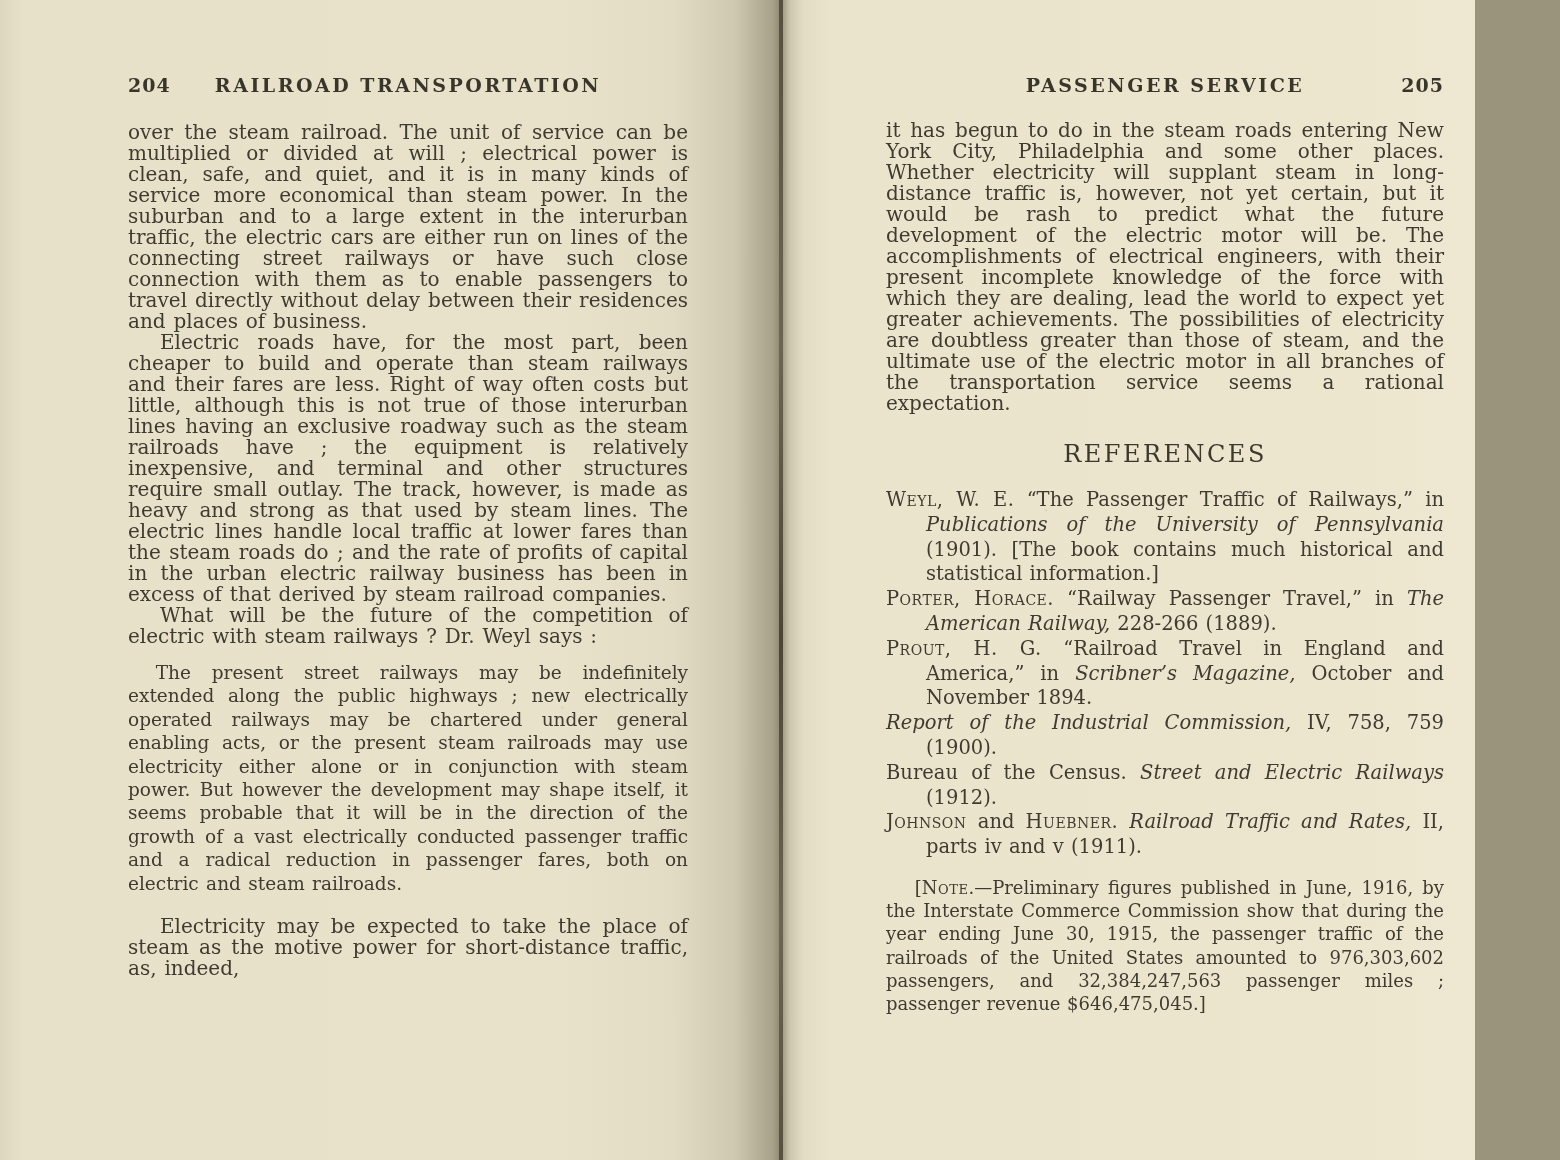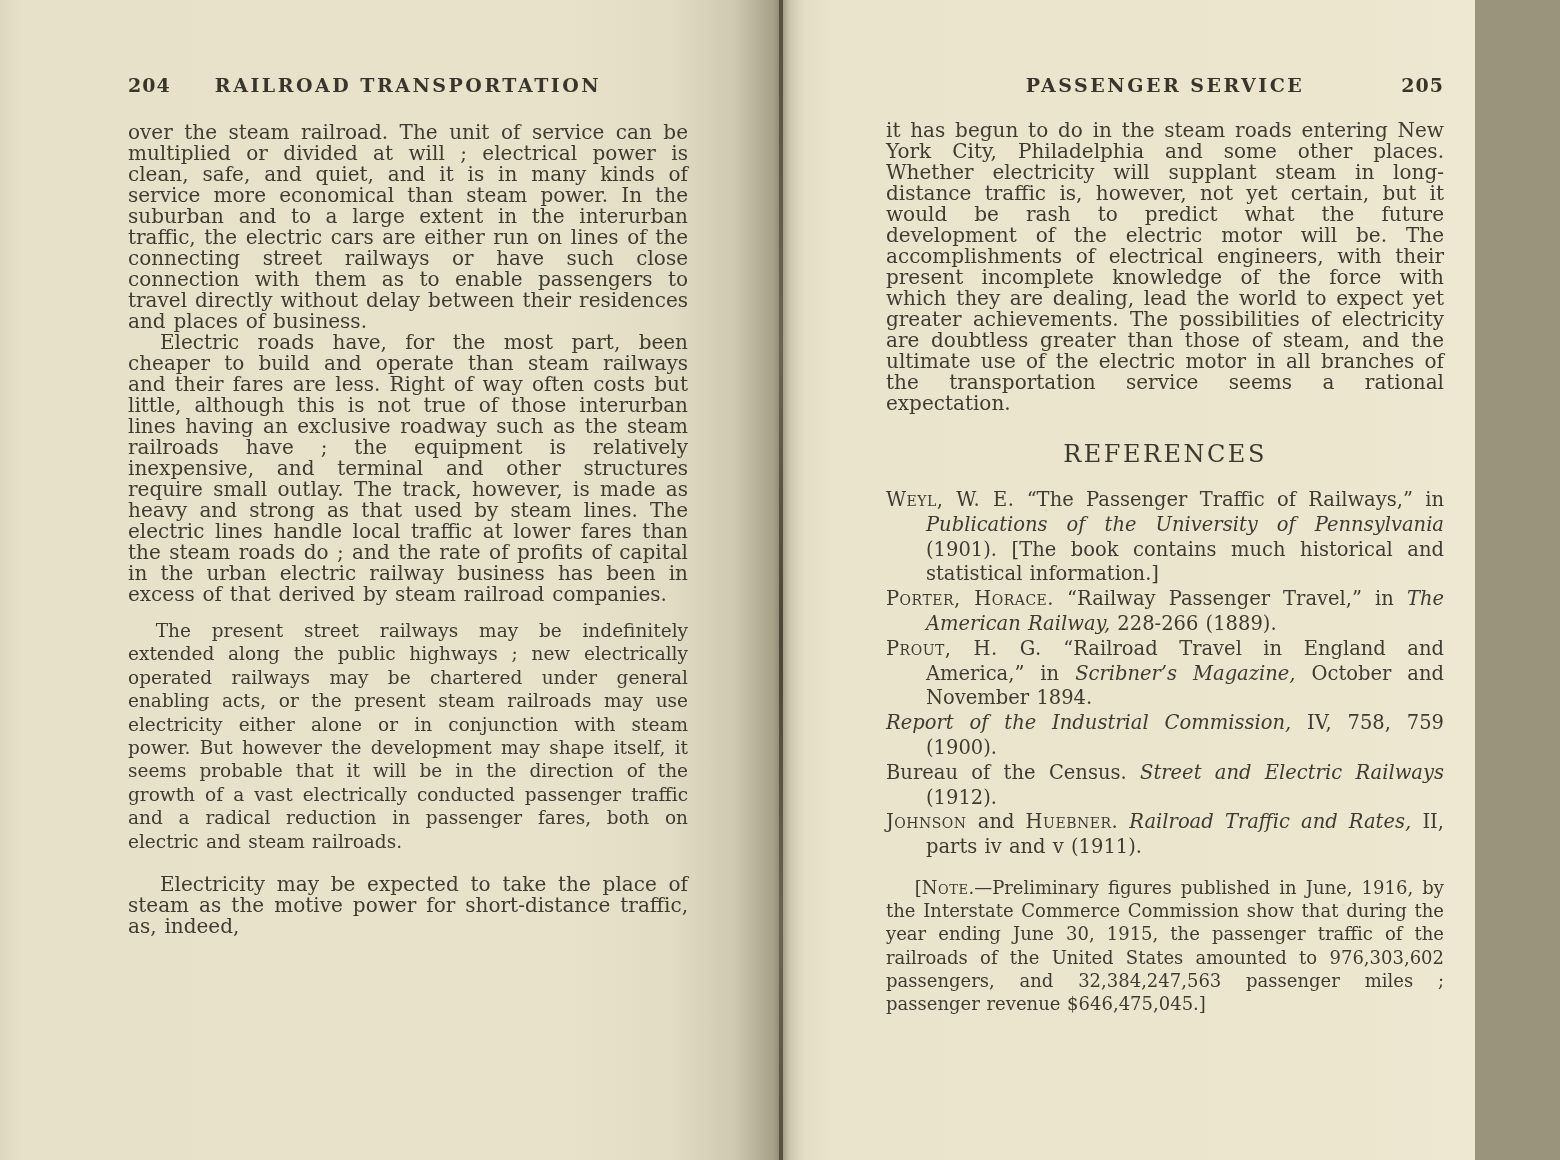--- a/index.html
+++ b/index.html
@@ -88,20 +88,21 @@
 <div class="spread">
 
   <section class="page page-left">
     <header class="running-head">
       <span class="folio folio-left">204</span>
       <span class="head-title">RAILROAD TRANSPORTATION</span>
     </header>
     <div class="text-block">
       <p class="body noindent">over the steam railroad. The unit of service can be multiplied or divided at will&nbsp;; electrical power is clean, safe, and quiet, and it is in many kinds of service more economical than steam power. In the suburban and to a large extent in the interurban traffic, the electric cars are either run on lines of the connecting street railways or have such close connection with them as to enable passengers to travel directly without delay between their residences and places of business.</p>
       <p class="body">Electric roads have, for the most part, been cheaper to build and operate than steam railways and their fares are less. Right of way often costs but little, although this is not true of those interurban lines having an exclusive roadway such as the steam railroads have&nbsp;; the equipment is relatively inexpensive, and terminal and other structures require small outlay. The track, however, is made as heavy and strong as that used by steam lines. The electric lines handle local traffic at lower fares than the steam roads do&nbsp;; and the rate of profits of capital in the urban electric railway business has been in excess of that derived by steam railroad companies.</p>
+      <p class="body">What will be the future of the competition of electric with steam railways&nbsp;? Dr. Weyl says&nbsp;:</p>
       <blockquote class="quote">The present street railways may be indefinitely extended along the public highways&nbsp;; new electrically operated railways may be chartered under general enabling acts, or the present steam railroads may use electricity either alone or in conjunction with steam power. But however the development may shape itself, it seems probable that it will be in the direction of the growth of a vast electrically conducted passenger traffic and a radical reduction in passenger fares, both on electric and steam railroads.</blockquote>
       <p class="body spaced">Electricity may be expected to take the place of steam as the motive power for short-distance traffic, as, indeed,</p>
     </div>
   </section>
 
   <div class="gutter"></div>
 
   <section class="page page-right">
     <header class="running-head">
       <span class="head-title">PASSENGER SERVICE</span>

